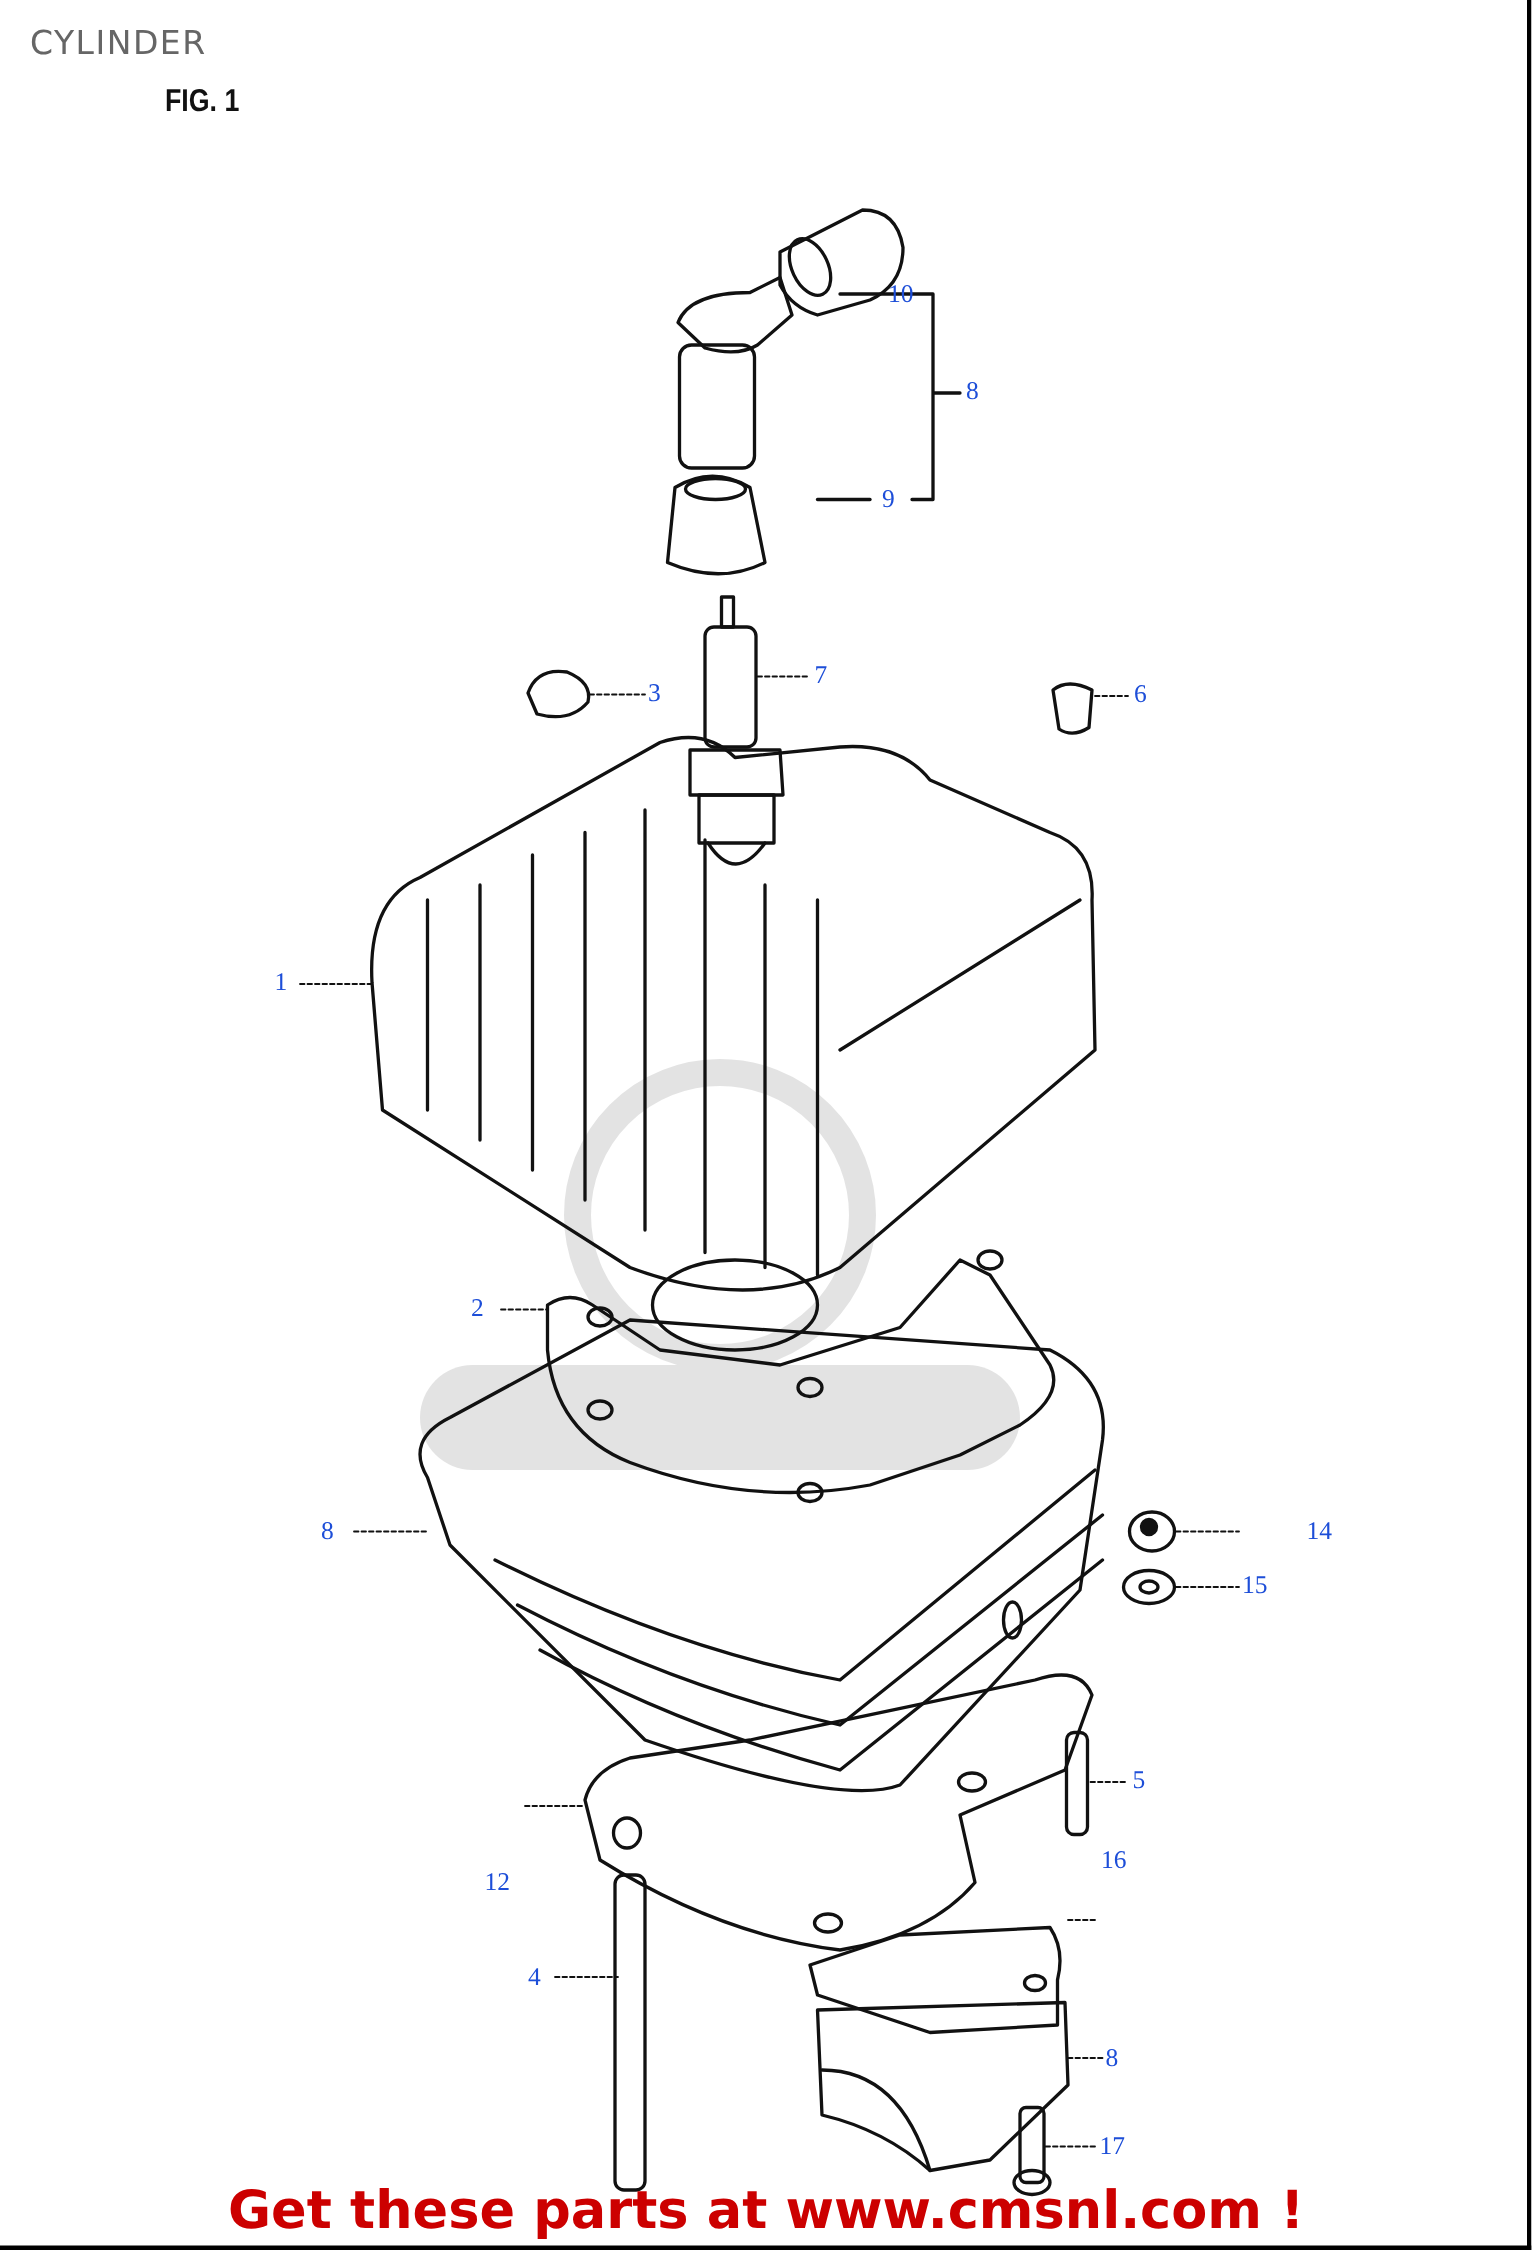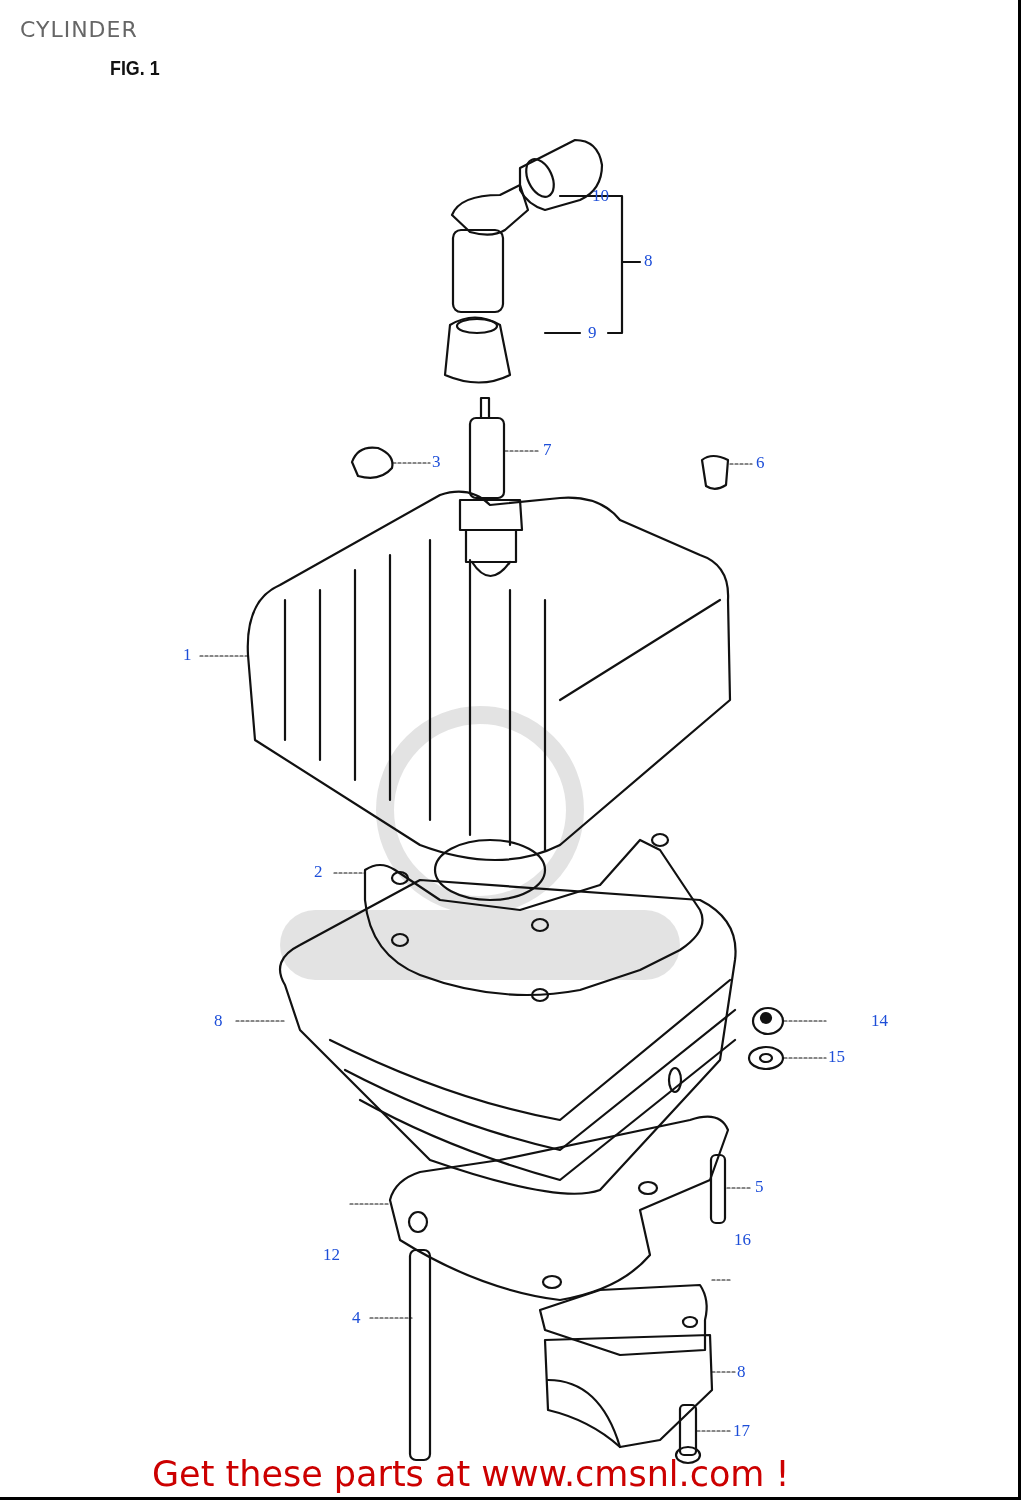--- a/index.html
+++ b/index.html
@@ -1,21 +1,21 @@
 <!DOCTYPE html>
 <html><head>
 <meta charset="utf-8">
 <style>
   html, body { margin:0; padding:0; background:#ffffff; }
   body { width:1021px; height:1500px; position:relative; overflow:hidden; font-family:"Liberation Sans", sans-serif; }
   .page-title { position:absolute; left:20px; top:17px; font-size:22px; color:#666666; letter-spacing:1px; font-family:"DejaVu Sans", sans-serif; }
   .fig-label { position:absolute; left:110px; top:56px; font-size:21px; font-weight:bold; color:#111; font-family:"Liberation Sans", sans-serif; transform:scaleX(0.85); transform-origin:left; }
   .diagram { position:absolute; left:0; top:0; width:1021px; height:1500px; }
   .callout { position:absolute; font-size:17px; color:#1d4ed8; font-family:"Liberation Serif", serif; }
-  .footer-link { position:absolute; left:152px; top:1454px; font-size:35px; color:#cc0000; font-family:"DejaVu Sans", sans-serif; text-decoration:none; white-space:nowrap; }
+  .footer-link { position:absolute; left:152px; top:1454px; font-size:35px; color:#cc0000; font-family:"DejaVu Sans", sans-serif; text-decoration:none; white-space:nowrap;font-weight:bold; }
   .edge-right { position:absolute; left:1018px; top:0; width:3px; height:1500px; background:#000; }
   .edge-bottom { position:absolute; left:0; top:1497px; width:1021px; height:3px; background:#000; }
   .watermark { position:absolute; left:270px; top:700px; width:420px; height:300px; opacity:0.16; }
 </style>
 </head>
 <body>
 
 <div class="page-title">CYLINDER</div>
 <div class="fig-label">FIG. 1</div>
 

